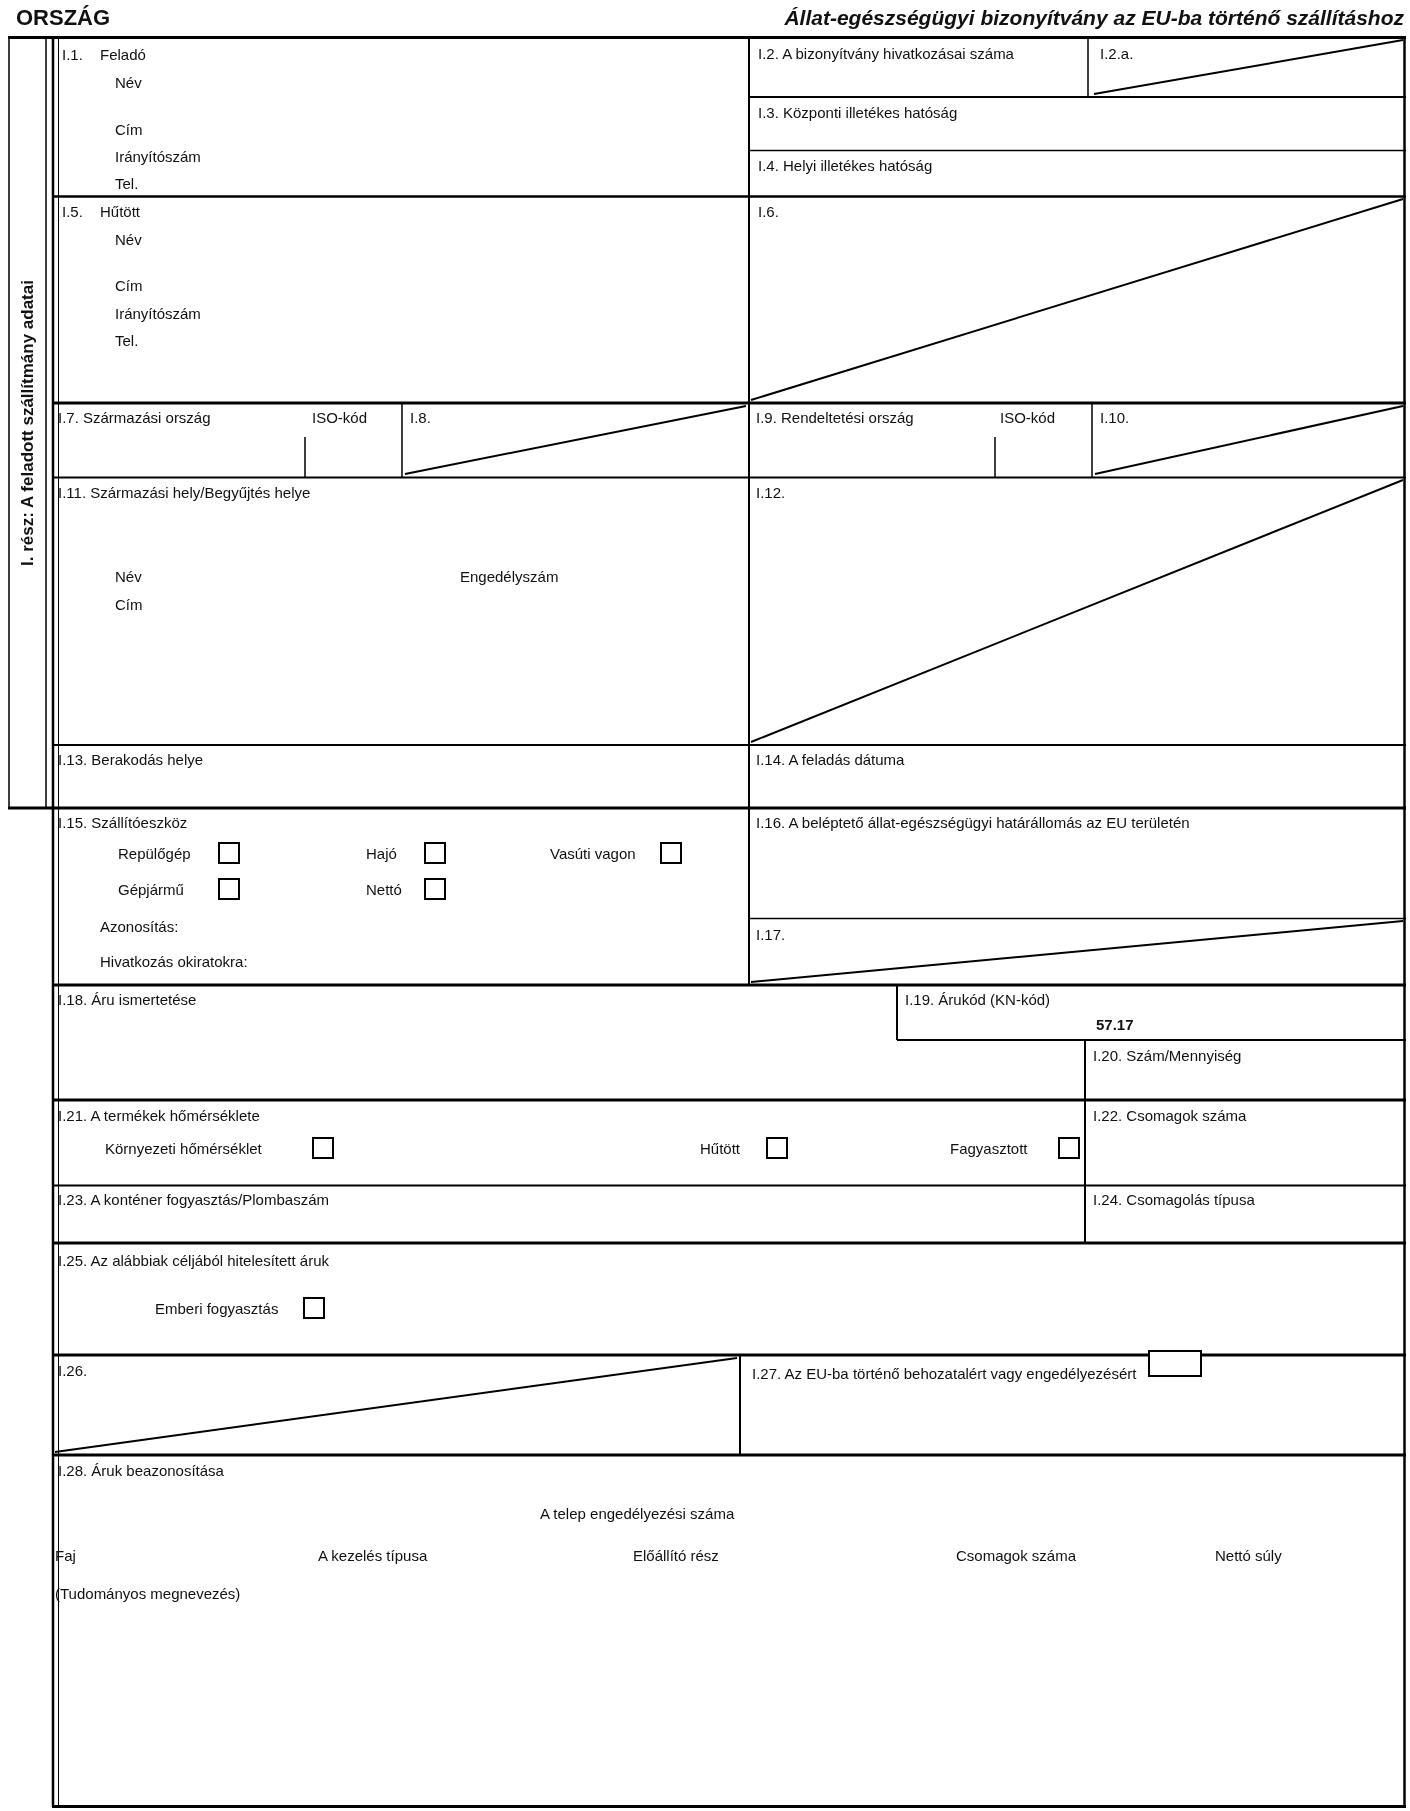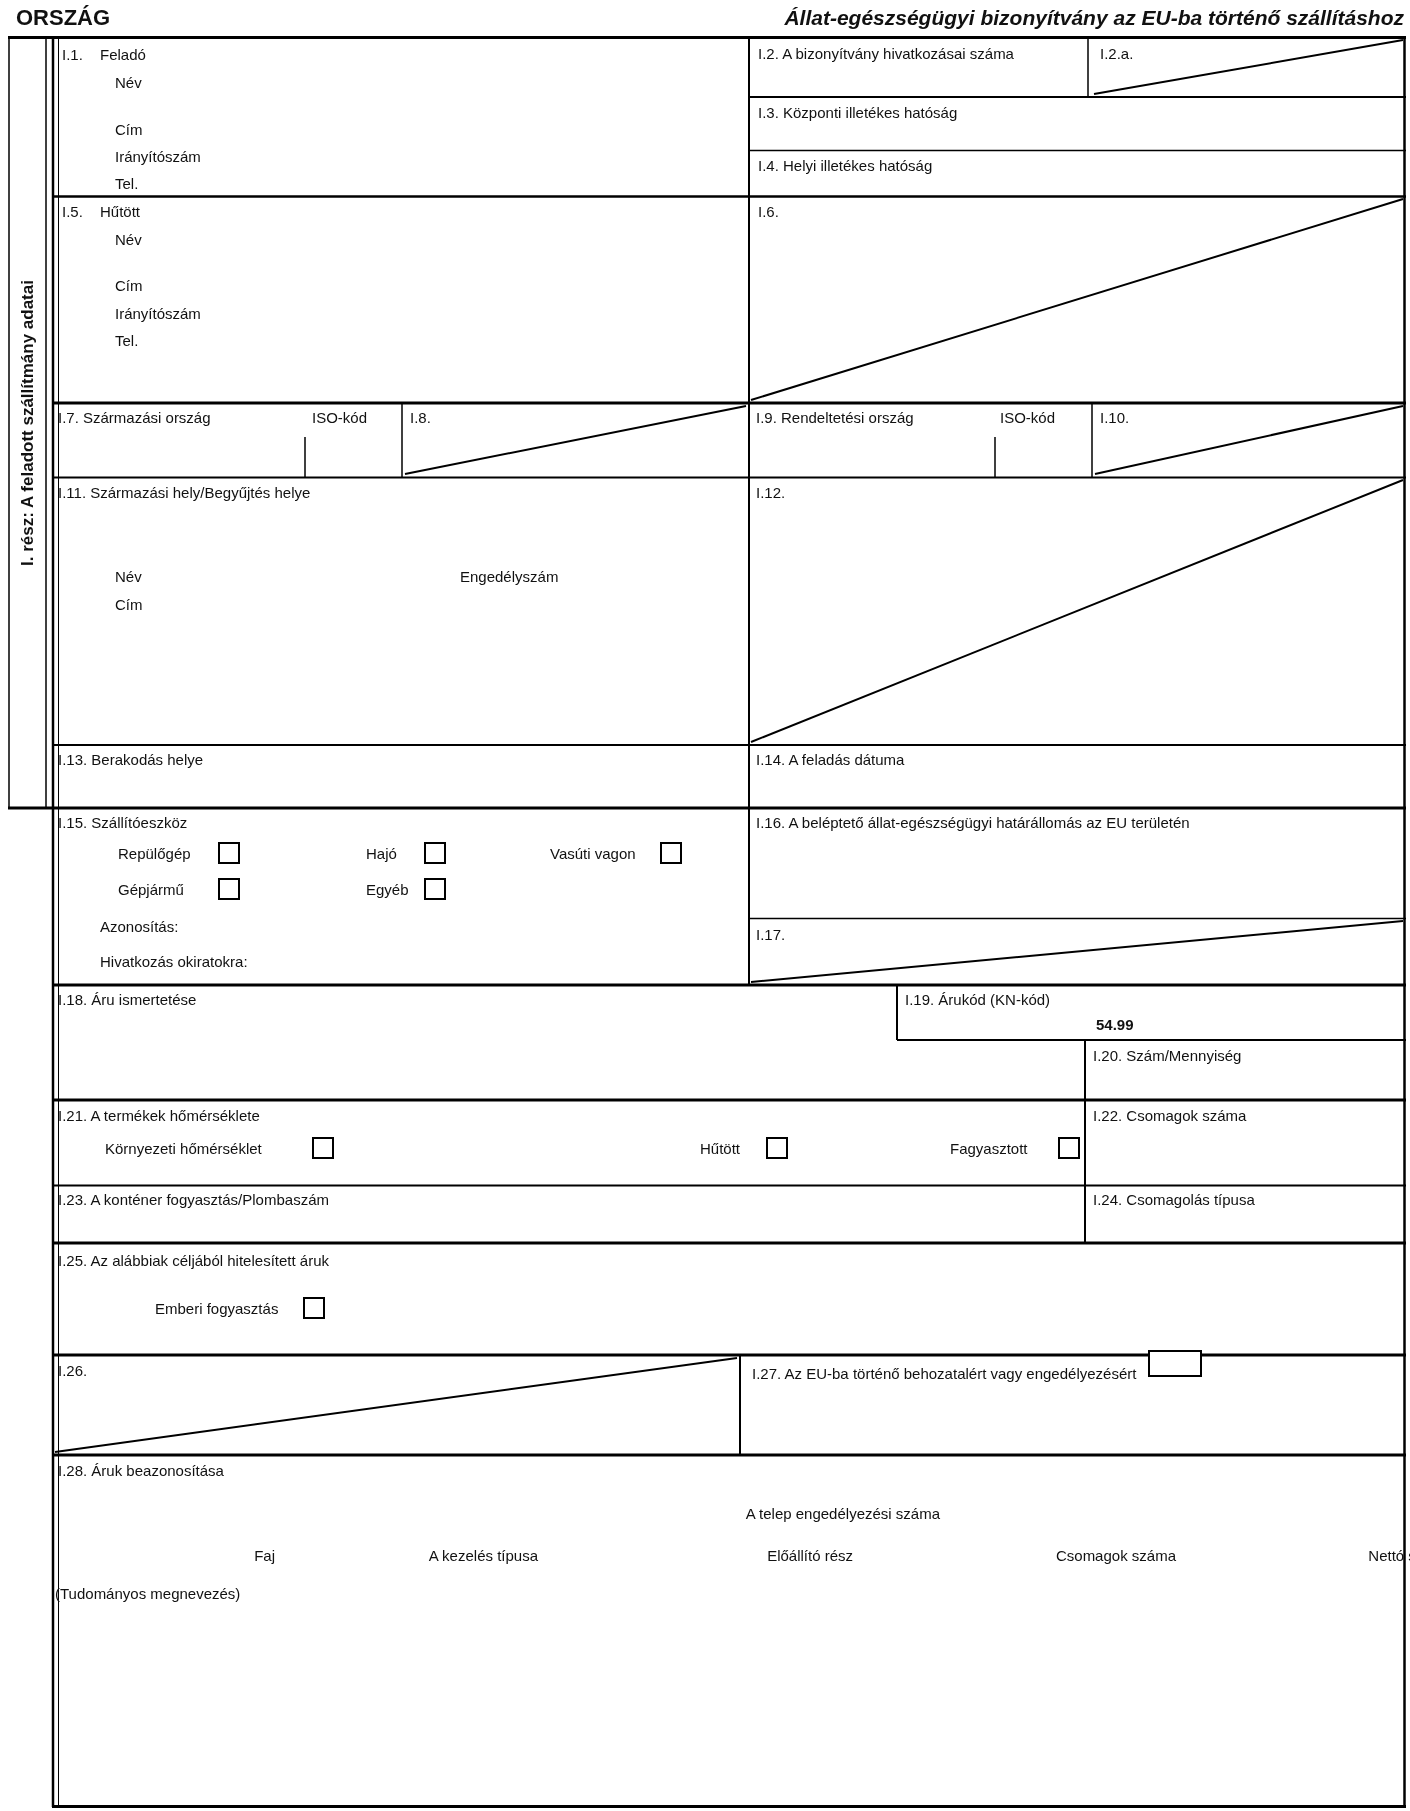--- a/index.html
+++ b/index.html
@@ -12,21 +12,21 @@
   .hdr-title{position:absolute;left:400px;top:6px;width:1004px;text-align:right;
              font-size:21px;font-weight:bold;font-style:italic;}
   .sidebar{position:absolute;left:9px;top:37px;width:37px;height:771px;
            display:flex;align-items:center;justify-content:center;}
   .sidebar span{white-space:nowrap;transform:rotate(-90deg);
                 font-size:17px;font-weight:bold;}
   .cb{position:absolute;width:22px;height:22px;border:2px solid #000;
       box-sizing:border-box;background:#fff;}
   .cb-wide{position:absolute;width:54px;height:27px;border:2px solid #000;
       box-sizing:border-box;background:#fff;}
-  .ctr{text-align:right;}
+  .ctr{text-align:left;}
 </style>
 </head>
 <body>
 
 <div class="page">
 
   <div class="hdr-country">ORSZÁG</div>
   <div class="hdr-title">Állat-egészségügyi bizonyítvány az EU-ba történő szállításhoz</div>
 
   <svg class="grid" width="1410" height="1811">
@@ -115,31 +115,31 @@
 
   <div class="lbl" style="left:58px;top:814px">I.15. Szállítóeszköz</div>
   <div class="lbl" style="left:118px;top:845px">Repülőgép</div>
   <div class="cb" style="left:218px;top:842px"></div>
   <div class="lbl" style="left:366px;top:845px">Hajó</div>
   <div class="cb" style="left:424px;top:842px"></div>
   <div class="lbl" style="left:550px;top:845px">Vasúti vagon</div>
   <div class="cb" style="left:660px;top:842px"></div>
   <div class="lbl" style="left:118px;top:881px">Gépjármű</div>
   <div class="cb" style="left:218px;top:878px"></div>
-  <div class="lbl" style="left:366px;top:881px">Egyéb</div>
+  <div class="lbl" style="left:366px;top:881px">Nettó</div>
   <div class="cb" style="left:424px;top:878px"></div>
   <div class="lbl" style="left:100px;top:918px">Azonosítás:</div>
   <div class="lbl" style="left:100px;top:953px">Hivatkozás okiratokra:</div>
 
   <div class="lbl" style="left:756px;top:814px">I.16. A beléptető állat-egészségügyi határállomás az EU területén</div>
   <div class="lbl" style="left:756px;top:926px">I.17.</div>
 
   <div class="lbl" style="left:58px;top:991px">I.18. Áru ismertetése</div>
   <div class="lbl" style="left:905px;top:991px">I.19. Árukód (KN-kód)</div>
-  <div class="lbl b" style="left:1096px;top:1016px">54.99</div>
+  <div class="lbl b" style="left:1096px;top:1016px">57.17</div>
   <div class="lbl" style="left:1093px;top:1047px">I.20. Szám/Mennyiség</div>
 
   <div class="lbl" style="left:58px;top:1107px">I.21. A termékek hőmérséklete</div>
   <div class="lbl" style="left:105px;top:1140px">Környezeti hőmérséklet</div>
   <div class="cb" style="left:312px;top:1137px"></div>
   <div class="lbl" style="left:700px;top:1140px">Hűtött</div>
   <div class="cb" style="left:766px;top:1137px"></div>
   <div class="lbl" style="left:950px;top:1140px">Fagyasztott</div>
   <div class="cb" style="left:1058px;top:1137px"></div>
   <div class="lbl" style="left:1093px;top:1107px">I.22. Csomagok száma</div>

